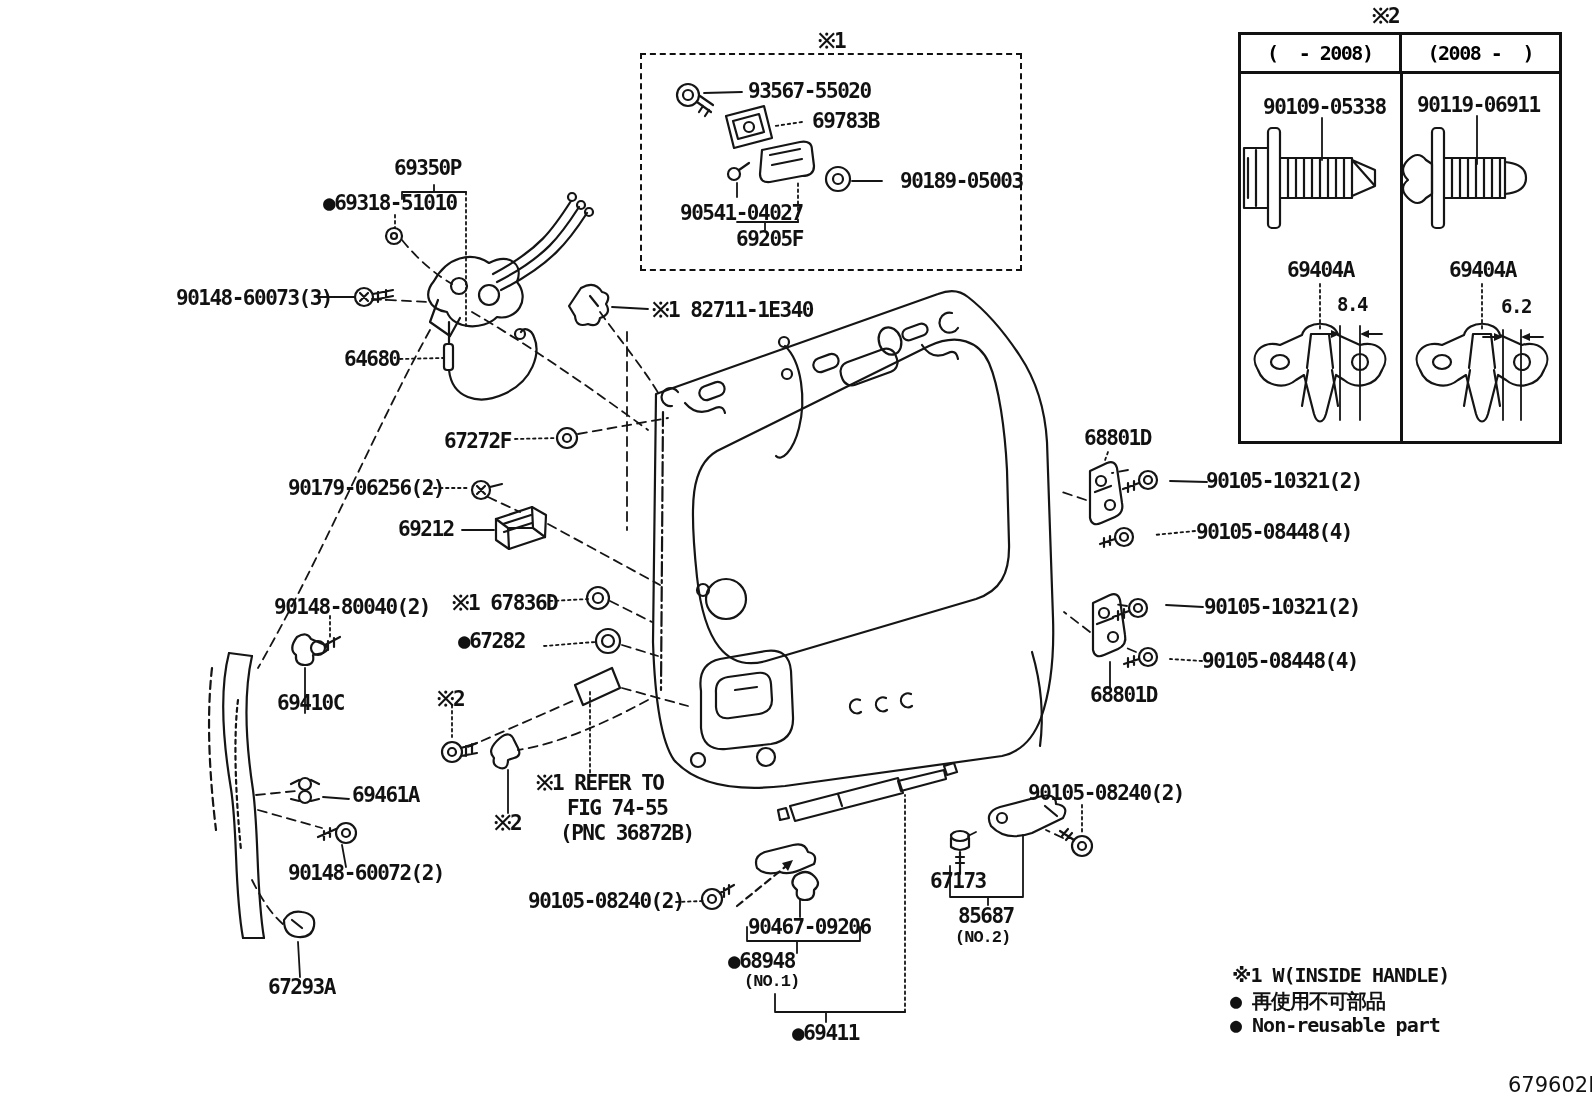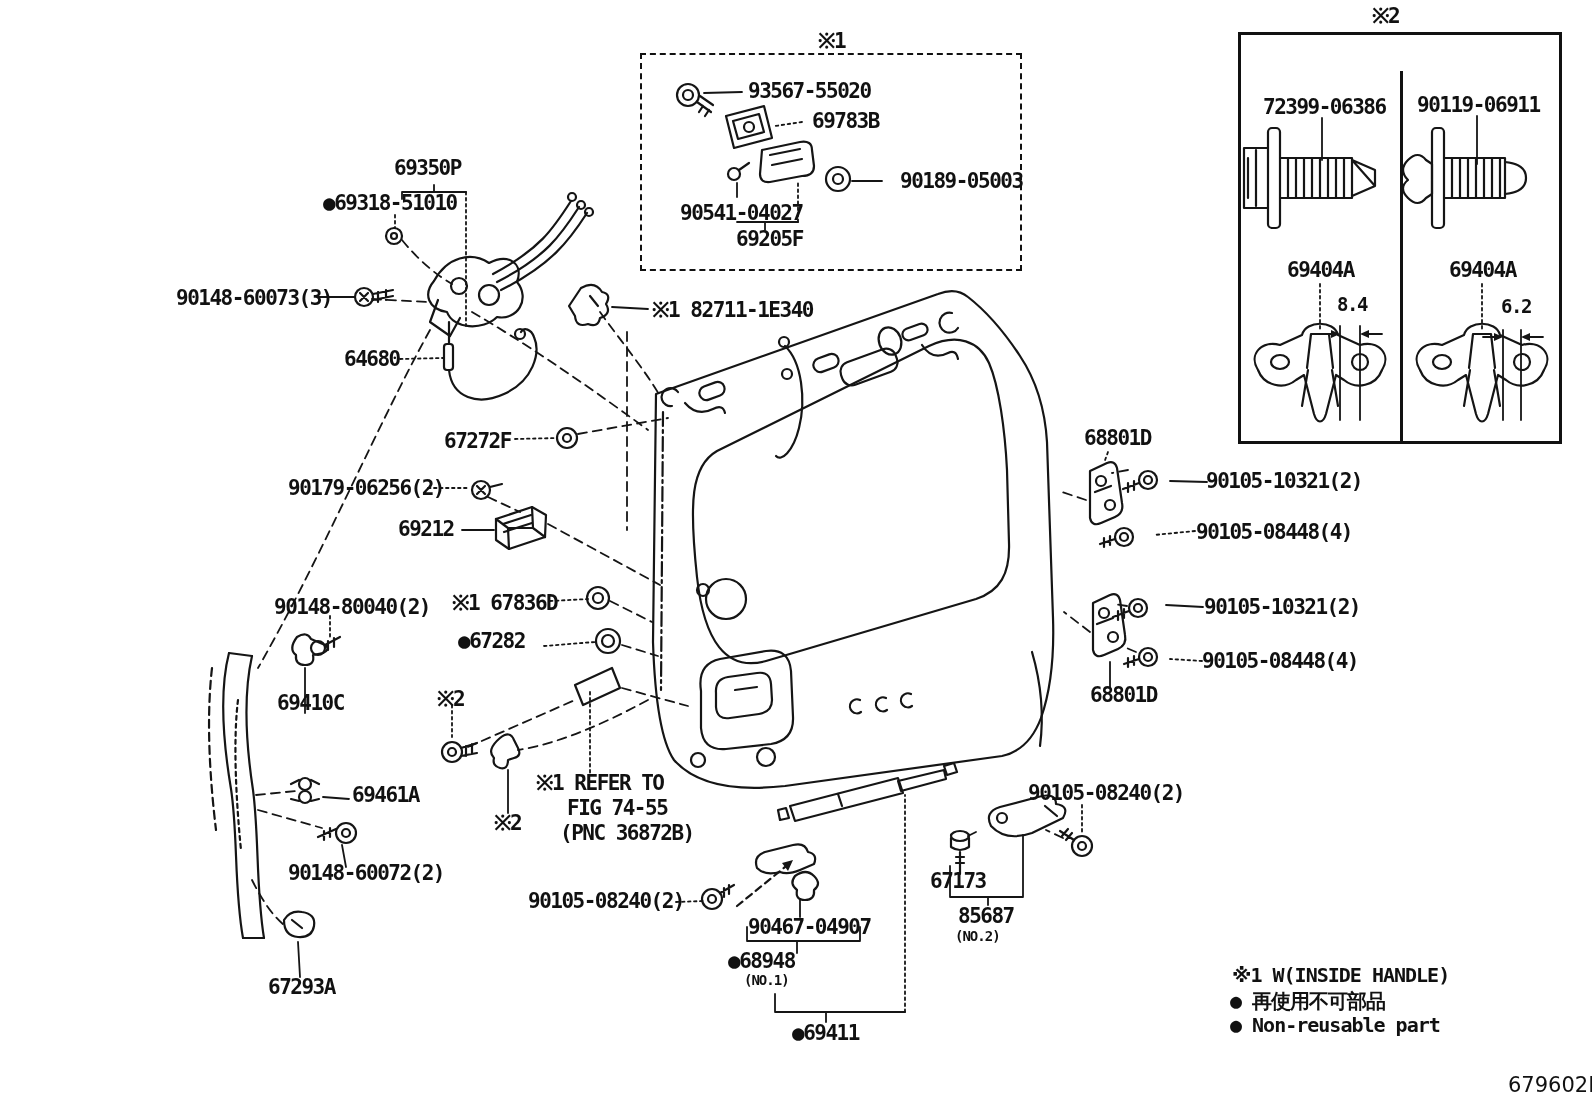--- a/index.html
+++ b/index.html
@@ -1,21 +1,21 @@
 <!DOCTYPE html>
 <html><head>
 <meta charset="utf-8">
 <style>
   html,body { margin:0; padding:0; background:#fff; }
   #stage { position:relative; width:1592px; height:1099px; background:#ffffff; overflow:hidden;
            font-family:"DejaVu Sans Mono", monospace; }
   #art { position:absolute; left:0; top:0; z-index:1; }
   .lbl { position:absolute; z-index:3; font:700 21px "DejaVu Sans Mono", monospace;
          letter-spacing:-1.5px; color:#111; white-space:pre; line-height:1.05; }
-  .sm  { font-size:14px; letter-spacing:-1px; }
+  .sm  { font-size:17px; letter-spacing:-1px;font-family:Liberation Mono, monospace; }
   .dim { font-size:19px; }
   .legend { font:700 20px "DejaVu Sans Mono","DejaVu Sans", sans-serif; letter-spacing:-1px; }
   .docnum { font:400 21px "DejaVu Sans", sans-serif; letter-spacing:0; }
   .inset { position:absolute; left:640px; top:53px; width:378px; height:214px;
            border:2px dashed #111; z-index:2; }
   .vtable { position:absolute; left:1238px; top:32px; width:318px; height:406px;
             border:3px solid #111; z-index:2; }
   .vtable .hdr { display:flex; height:36px; border-bottom:3px solid #111; }
   .vtable .hcell { flex:1; display:flex; align-items:center; justify-content:center;
                    font:700 20px "DejaVu Sans Mono", monospace; letter-spacing:-1.5px; white-space:pre; }
@@ -313,33 +313,37 @@
         <path d="M1136,652 L1122,646"></path>
         <path d="M1063,838 L1046,830"></path>
         <path d="M976,832 L968,836"></path>
       </g>
     </g>
   </svg>
 
   <div class="inset"></div>
 
   <div class="vtable">
+    <div class="hdr">
+      <div class="hcell first">(  - 2008)</div>
+      <div class="hcell">(2008 -  )</div>
+    </div>
     <div class="vdiv"></div>
   </div>
 
   <div class="lbl" style="left:818px;top:30px">※1</div>
   <div class="lbl" style="left:1372px;top:5px">※2</div>
 
   <div class="lbl" style="left:748px;top:80px">93567-55020</div>
   <div class="lbl" style="left:812px;top:110px">69783B</div>
   <div class="lbl" style="left:900px;top:170px">90189-05003</div>
   <div class="lbl" style="left:680px;top:202px">90541-04027</div>
   <div class="lbl" style="left:736px;top:228px">69205F</div>
 
-  <div class="lbl" style="left:1263px;top:96px">72399-06386</div>
+  <div class="lbl" style="left:1263px;top:96px">90109-05338</div>
   <div class="lbl" style="left:1417px;top:94px">90119-06911</div>
   <div class="lbl" style="left:1287px;top:259px">69404A</div>
   <div class="lbl" style="left:1449px;top:259px">69404A</div>
   <div class="lbl dim" style="left:1337px;top:295px">8.4</div>
   <div class="lbl dim" style="left:1501px;top:297px">6.2</div>
 
   <div class="lbl" style="left:394px;top:157px">69350P</div>
   <div class="lbl" style="left:323px;top:192px">●69318-51010</div>
   <div class="lbl" style="left:176px;top:287px">90148-60073(3)</div>
   <div class="lbl" style="left:344px;top:348px">64680</div>
@@ -363,21 +367,21 @@
   <div class="lbl" style="left:1206px;top:470px">90105-10321(2)</div>
   <div class="lbl" style="left:1196px;top:521px">90105-08448(4)</div>
   <div class="lbl" style="left:1204px;top:596px">90105-10321(2)</div>
   <div class="lbl" style="left:1202px;top:650px">90105-08448(4)</div>
   <div class="lbl" style="left:1090px;top:684px">68801D</div>
   <div class="lbl" style="left:1028px;top:782px">90105-08240(2)</div>
   <div class="lbl" style="left:930px;top:870px">67173</div>
   <div class="lbl" style="left:958px;top:905px">85687</div>
   <div class="lbl sm" style="left:955px;top:929px">(NO.2)</div>
   <div class="lbl" style="left:528px;top:890px">90105-08240(2)</div>
-  <div class="lbl" style="left:748px;top:916px">90467-04907</div>
+  <div class="lbl" style="left:748px;top:916px">90467-09206</div>
   <div class="lbl" style="left:728px;top:950px">●68948</div>
   <div class="lbl sm" style="left:744px;top:973px">(NO.1)</div>
   <div class="lbl" style="left:792px;top:1022px">●69411</div>
 
   <div class="lbl legend" style="left:1232px;top:963px">※1 W(INSIDE HANDLE)</div>
   <div class="lbl legend" style="left:1230px;top:988px">● 再使用不可部品</div>
   <div class="lbl legend" style="left:1230px;top:1013px">● Non-reusable part</div>
 
   <div class="lbl docnum" style="left:1508px;top:1073px">679602H</div>
 

